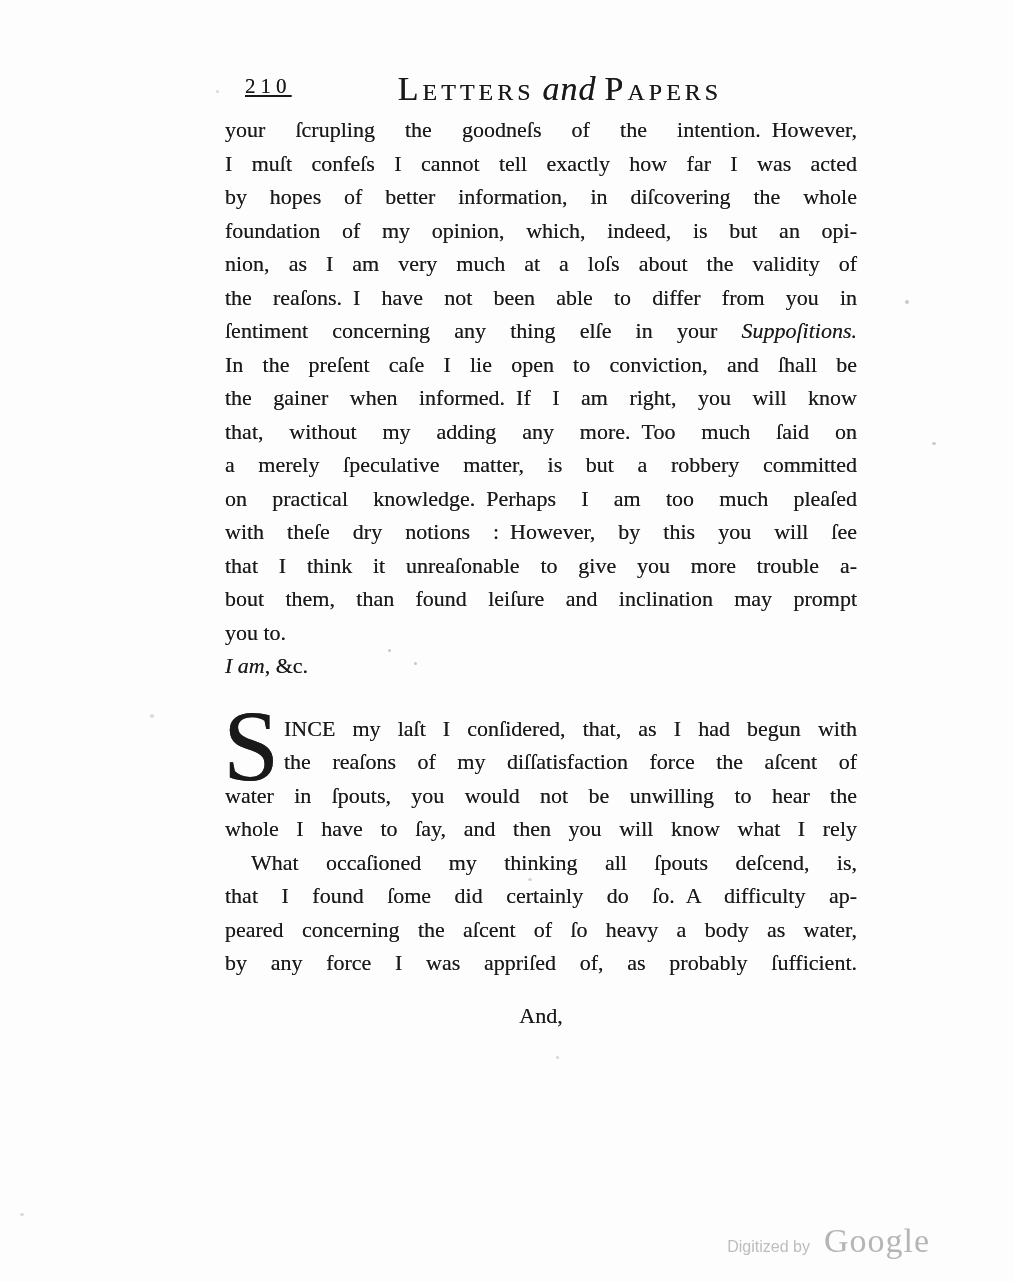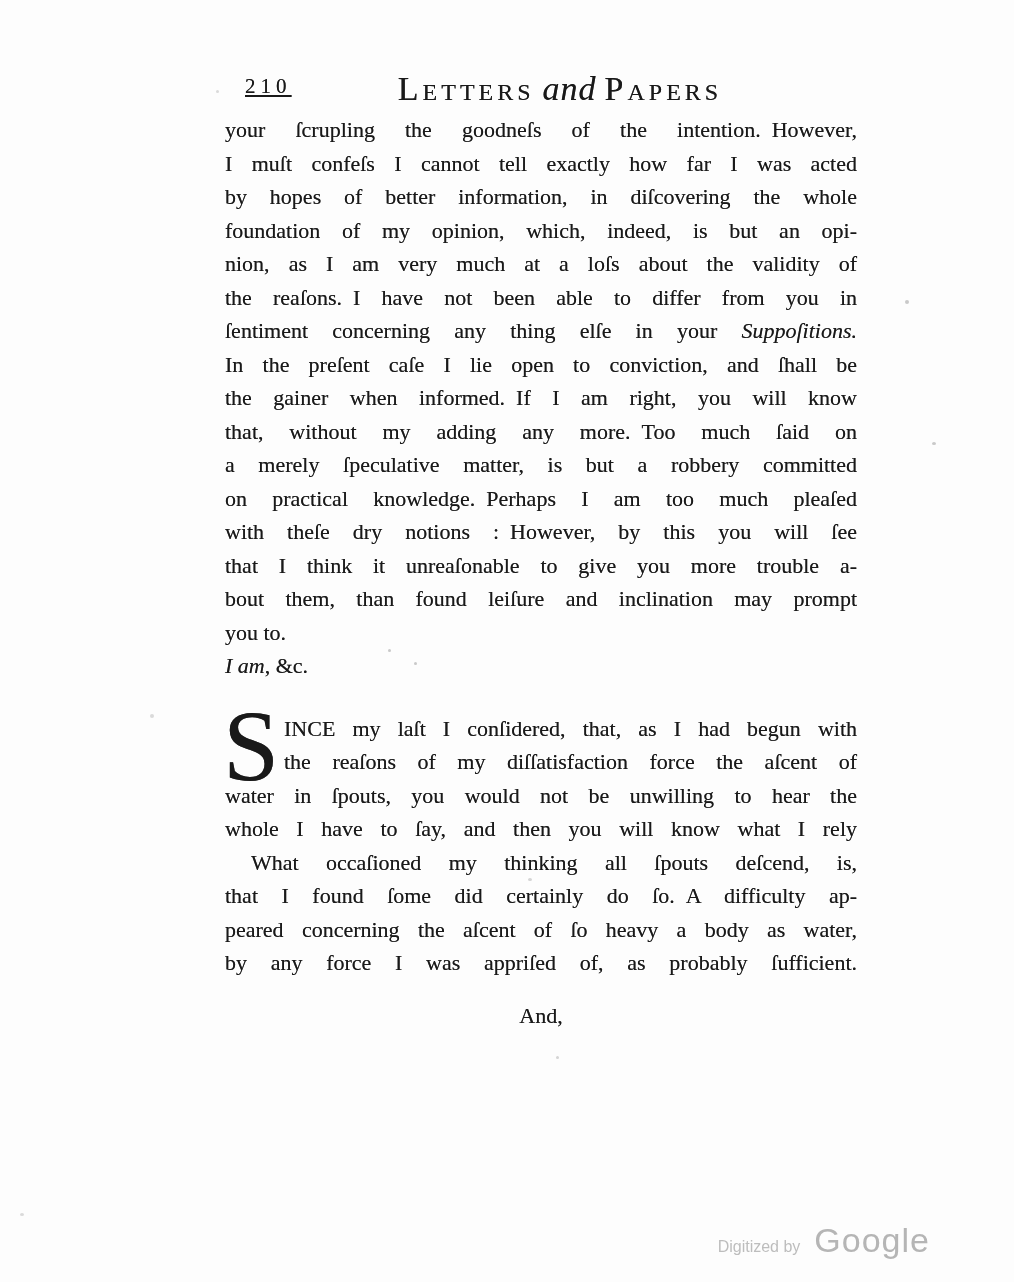--- a/index.html
+++ b/index.html
@@ -68,21 +68,21 @@
   
   .watermark {
     position: absolute; right: 84px; bottom: 22px;
     display: flex; align-items: baseline; gap: 14px;
   }
   .wm-prefix {
     font-family: "Liberation Sans", sans-serif;
     font-size: 16px; color: #bdbdbd;
   }
   .wm-logo {
-    font-family: Liberation Sans, sans-serif;
+    font-family: Liberation Serif, serif;
     font-size: 34px; color: #b5b5b5; letter-spacing: 1px;
   }
   
   .speck {
     position: absolute; background: #8a8a8a;
     border-radius: 50%; opacity: .45;
   }
   .sp1 { left: 905px; top: 300px; width: 4px; height: 4px; }
   .sp2 { left: 932px; top: 442px; width: 4px; height: 3px; }
   .sp3 { left: 150px; top: 714px; width: 4px; height: 4px; opacity:.3; }

